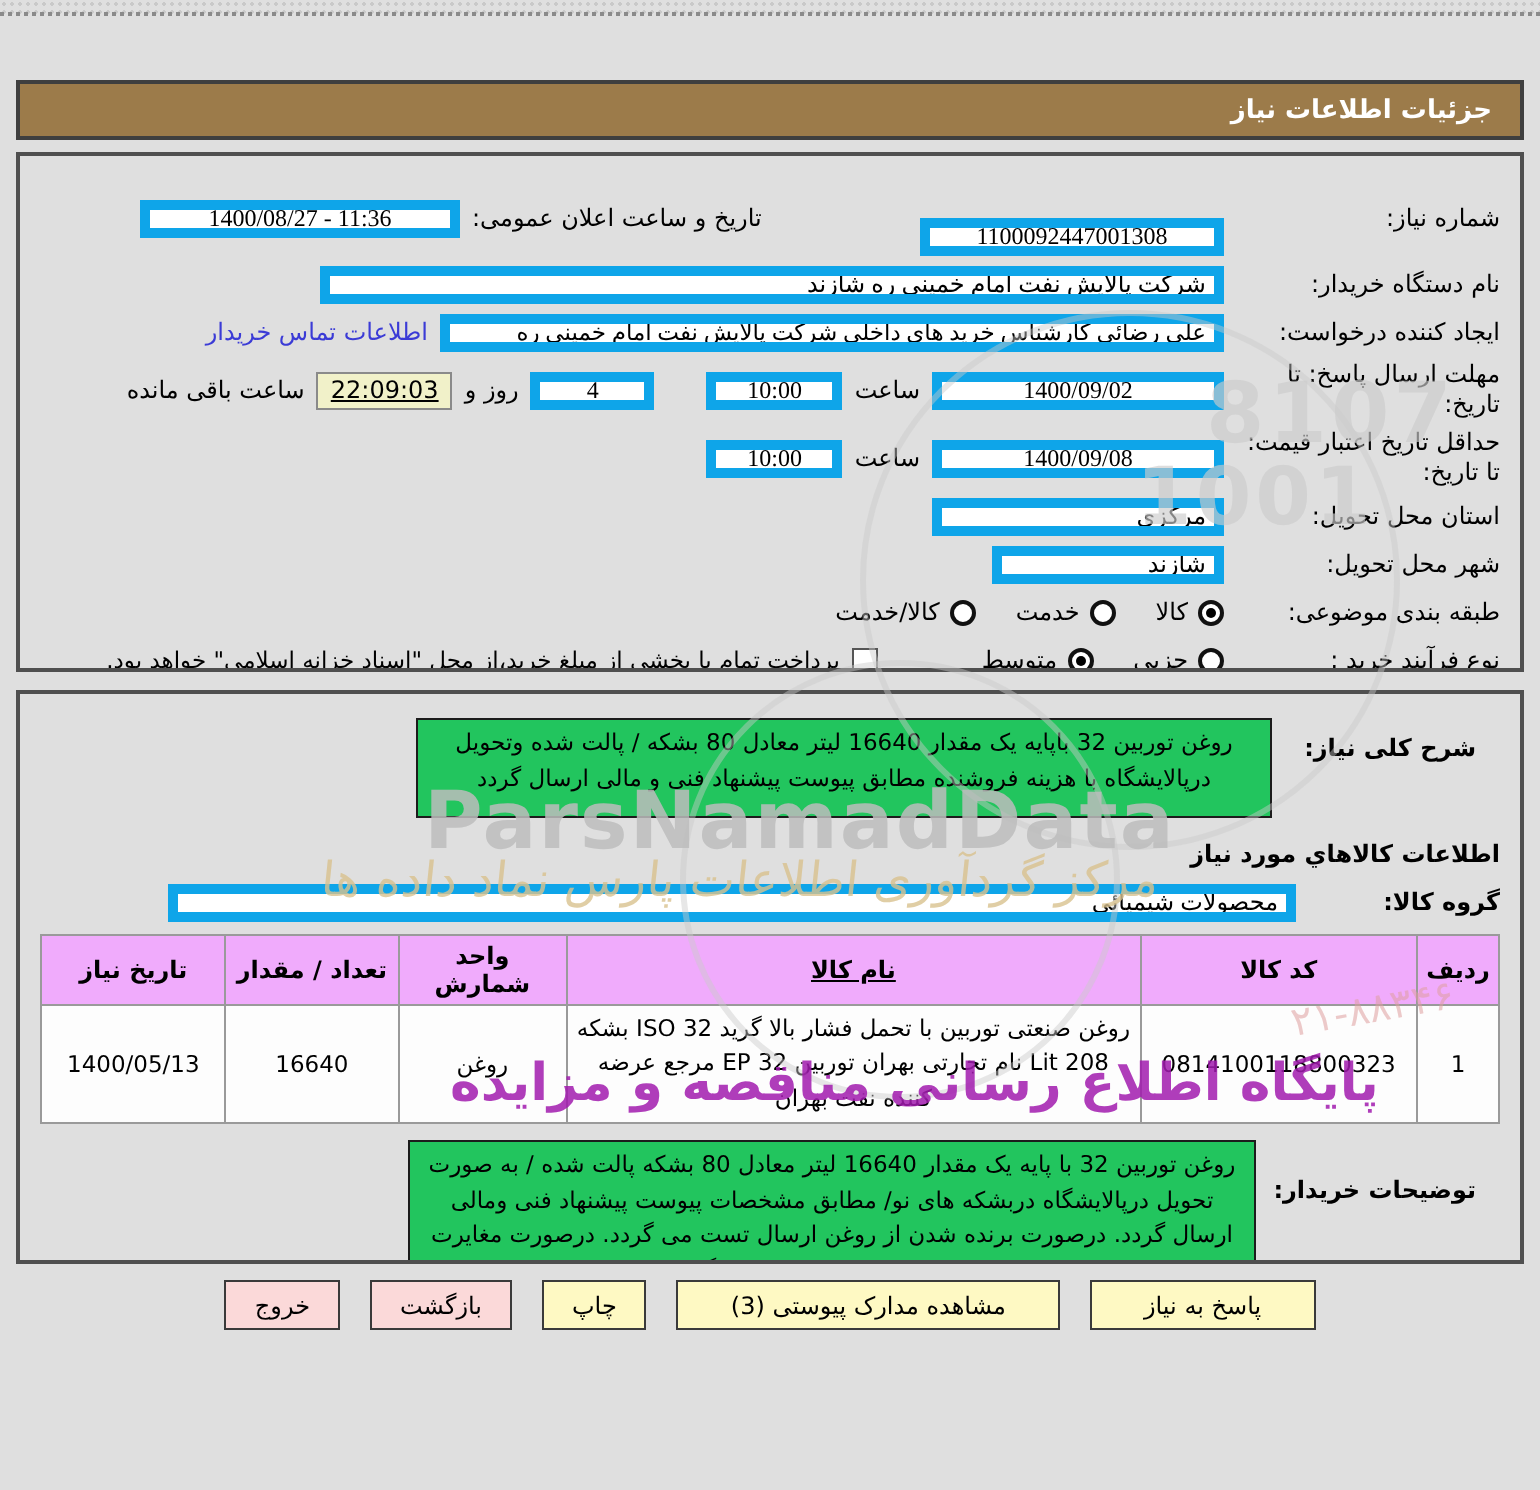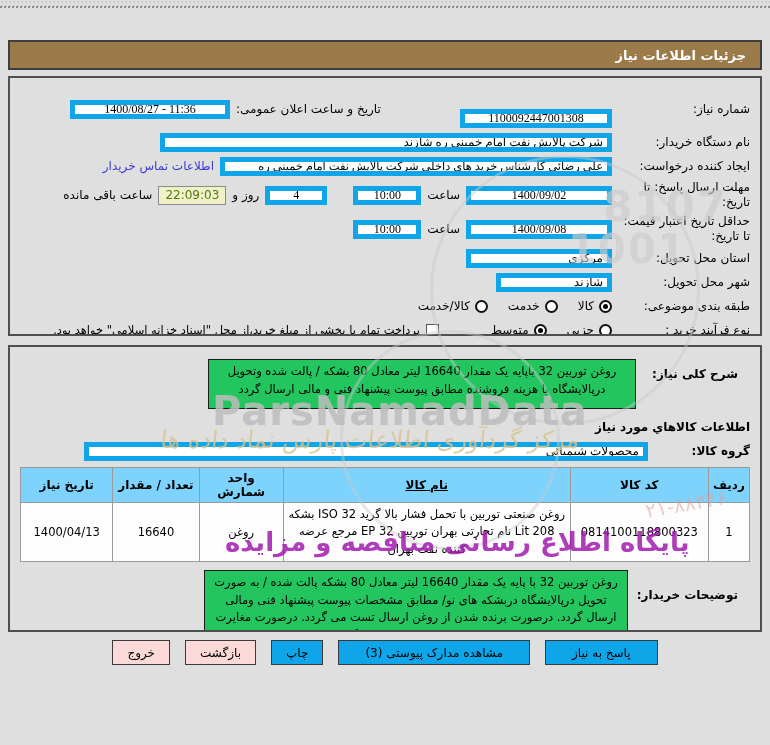--- a/index.html
+++ b/index.html
@@ -49,21 +49,21 @@
     white-space:nowrap; overflow:hidden;font-family:Liberation Serif, serif;
   }
   .center { justify-content:center; }
   .ltr { direction:ltr; }
 
   .link { color:#3b3bd6; cursor:pointer; white-space:nowrap; }
 
   .countdown {
     display:flex; align-items:center; justify-content:center;
     background:#f1f1c9; border:1px solid #8a8a8a;
-    height:19px; width:68px; font-size:12px; color:#4d7c0f;
+    height:19px; width:68px; font-size:12px; color:#000000;text-decoration:underline;
   }
 
   .radio {
     display:inline-block; width:13px; height:13px; flex:none;
     border:2px solid #111; border-radius:50%; background:#fff;
     position:relative; vertical-align:middle;
   }
   .radio.checked::after {
     content:''; position:absolute; top:2px; left:2px;
     width:5px; height:5px; border-radius:50%; background:#000;
@@ -79,37 +79,37 @@
     background:#22c55e; border:1px solid #1c1c1c;
     padding:3px 6px; font-size:11.5px; line-height:1.55;
     text-align:center;
   }
   .desc-box { width:428px; height:50px; }
   .notes-box { width:424px; height:64px; }
 
   
   table.goods { border-collapse:collapse; width:100%; margin-top:6px; background:#fdfdfd; }
   table.goods th, table.goods td { border:1px solid #9a9a9a; padding:3px 4px; }
-  table.goods th { background:#7dd3fc; font-weight:bold; font-size:12px; height:26px; }
+  table.goods th { background:#f0abfc; font-weight:bold; font-size:12px; height:26px; }
   table.goods td { font-size:11.5px; text-align:center; height:56px; vertical-align:middle; }
   .col-row { width:38px; } .col-code { width:138px; } .col-name { width:286px;text-decoration:underline; }
   .col-unit { width:84px; } .col-qty { width:86px; } .col-date { width:92px; }
   td.name-cell { line-height:1.5; }
 
   
   .btnbar {
     position:absolute; top:640px; left:0; right:0;
     display:flex; justify-content:center; align-items:center; gap:15px;
   }
   .btn {
     border:1px solid #3a3a3a; height:25px;
     display:flex; align-items:center; justify-content:center;
     padding:0 14px; font-size:12px; cursor:pointer; white-space:nowrap;
   }
-  .btn.green { background:#0ea5e9; }
+  .btn.green { background:#fef9c3; }
   .btn.wide { padding:0 26px; }
   .btn.pink { background:#fbd9d9; }
 
   
   .wm { position:absolute; inset:0; pointer-events:none; z-index:5; }
   .wm-circle { position:absolute; border:3px solid #c9c9c9; border-radius:50%; opacity:.45; }
   .c1 { left:430px; top:155px; width:270px; height:270px; }
   .c2 { left:340px; top:330px; width:220px; height:220px; }
   .wm-num { position:absolute; font-weight:bold; color:#cccccc; opacity:.65; letter-spacing:2px; }
   .n1 { left:603px; top:182px; font-size:42px; }
@@ -254,21 +254,21 @@
           <th class="col-date">تاریخ نیاز</th>
         </tr>
       </thead>
       <tbody>
         <tr>
           <td>1</td>
           <td class="ltr">0814100118800323</td>
           <td class="name-cell">روغن صنعتی توربین با تحمل فشار بالا گرید ISO 32 بشکه Lit 208 نام تجارتی بهران توربین EP 32 مرجع عرضه کننده نفت بهران</td>
           <td>روغن</td>
           <td>16640</td>
-          <td class="ltr">1400/04/13</td>
+          <td class="ltr">1400/05/13</td>
         </tr>
       </tbody>
     </table>
 
     <div class="row" style="align-items:flex-start; margin-top:8px; padding-right:12px;">
       <span class="blbl" style="width:104px; padding-top:18px;">توضیحات خریدار:</span>
       <div class="textbox notes-box">روغن توربین 32 با پایه یک مقدار 16640 لیتر معادل 80 بشکه پالت شده / به صورت تحویل درپالایشگاه دربشکه های نو/ مطابق مشخصات پیوست پیشنهاد فنی ومالی ارسال گردد. درصورت برنده شدن از روغن ارسال تست می گردد. درصورت مغایرت با پیشنهاد فنی کالاعودت می گردد</div>
     </div>
 
   </div>

